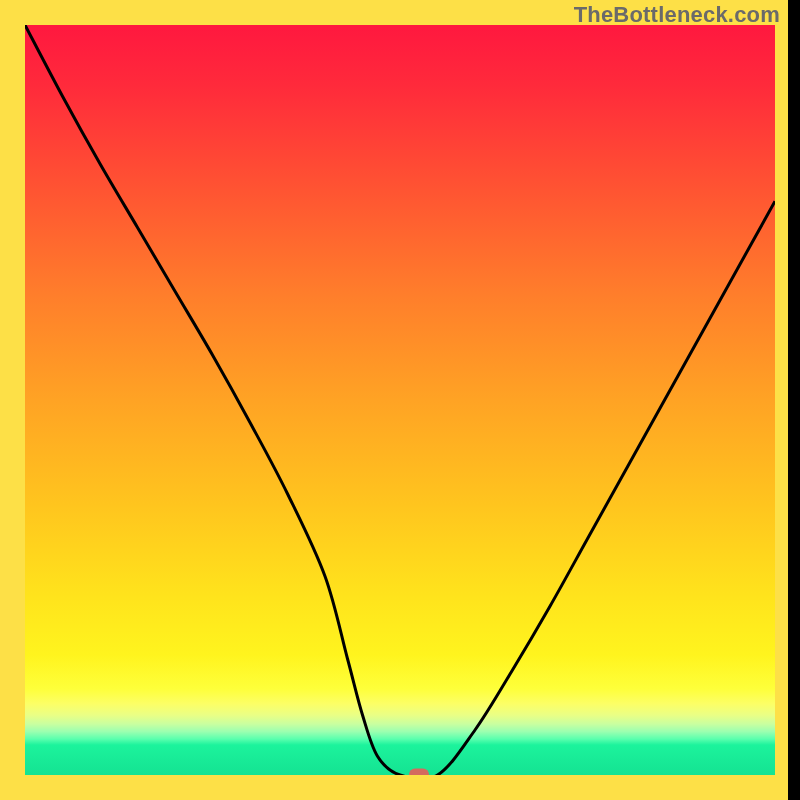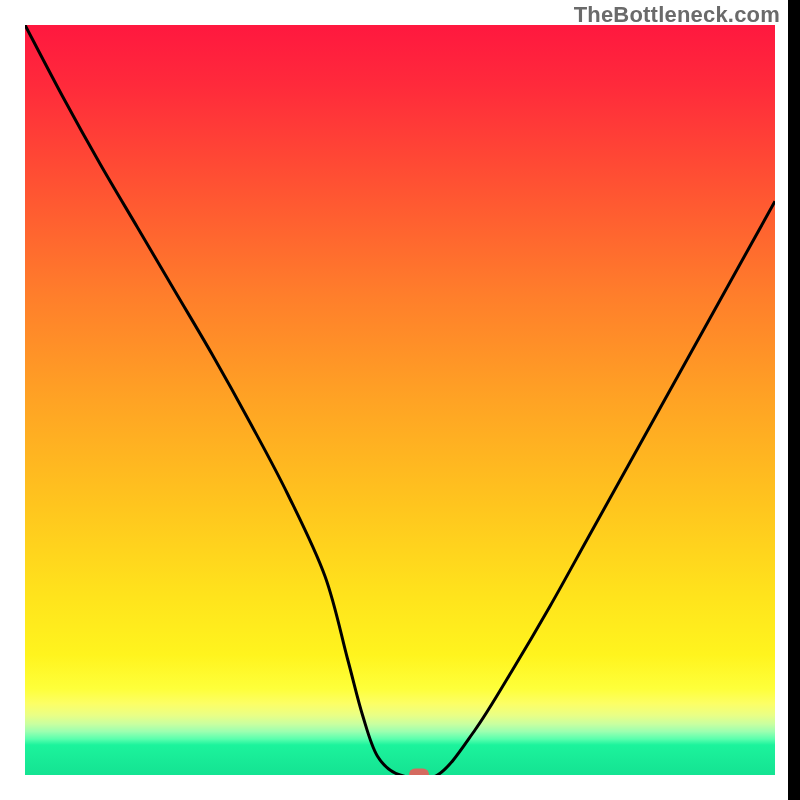--- a/index.html
+++ b/index.html
@@ -7,21 +7,21 @@
     padding: 0;
     width: 800px;
     height: 800px;
     background: #000;
     font-family: Arial, Helvetica, sans-serif;
   }
   .frame {
     position: relative;
     width: 788px;
     height: 800px;
-    background: #ffffff;
+    background: #fde047;
   }
   .watermark {
     position: absolute;
     top: 2px;
     right: 8px;
     color: #6a6a6a;
     font-size: 22px;
     font-weight: 600;
     letter-spacing: 0.2px;
     z-index: 10;

